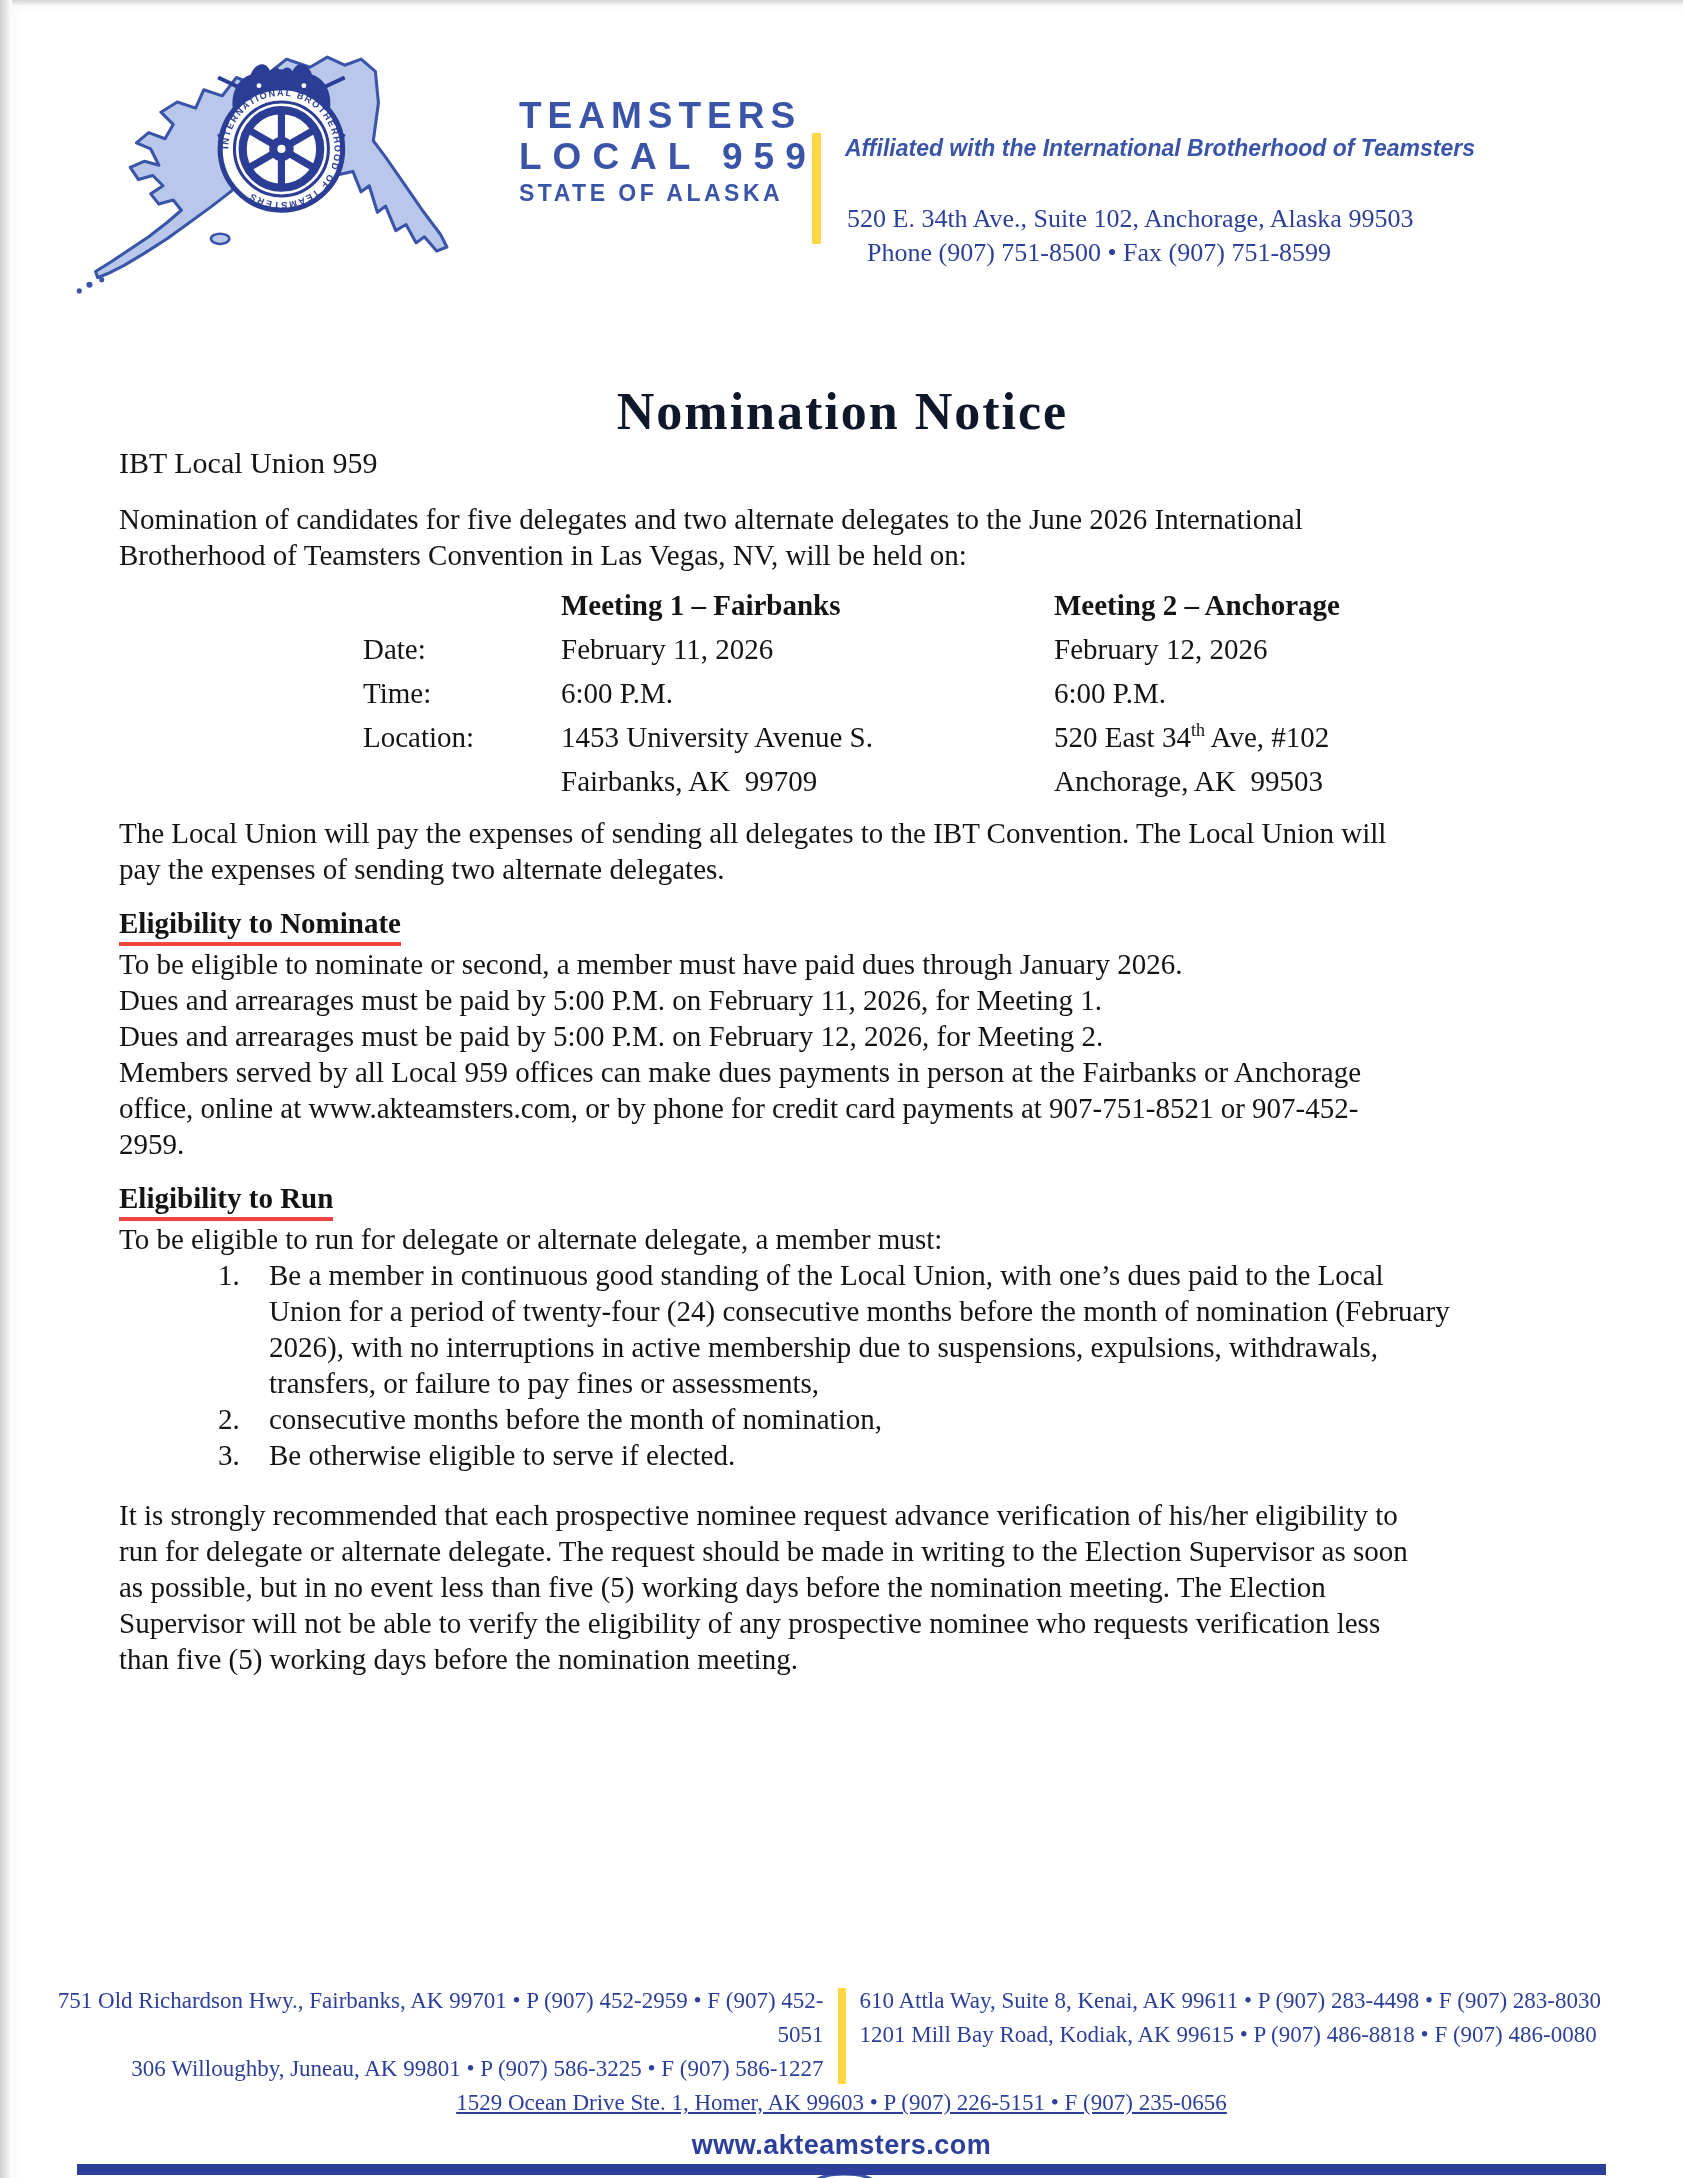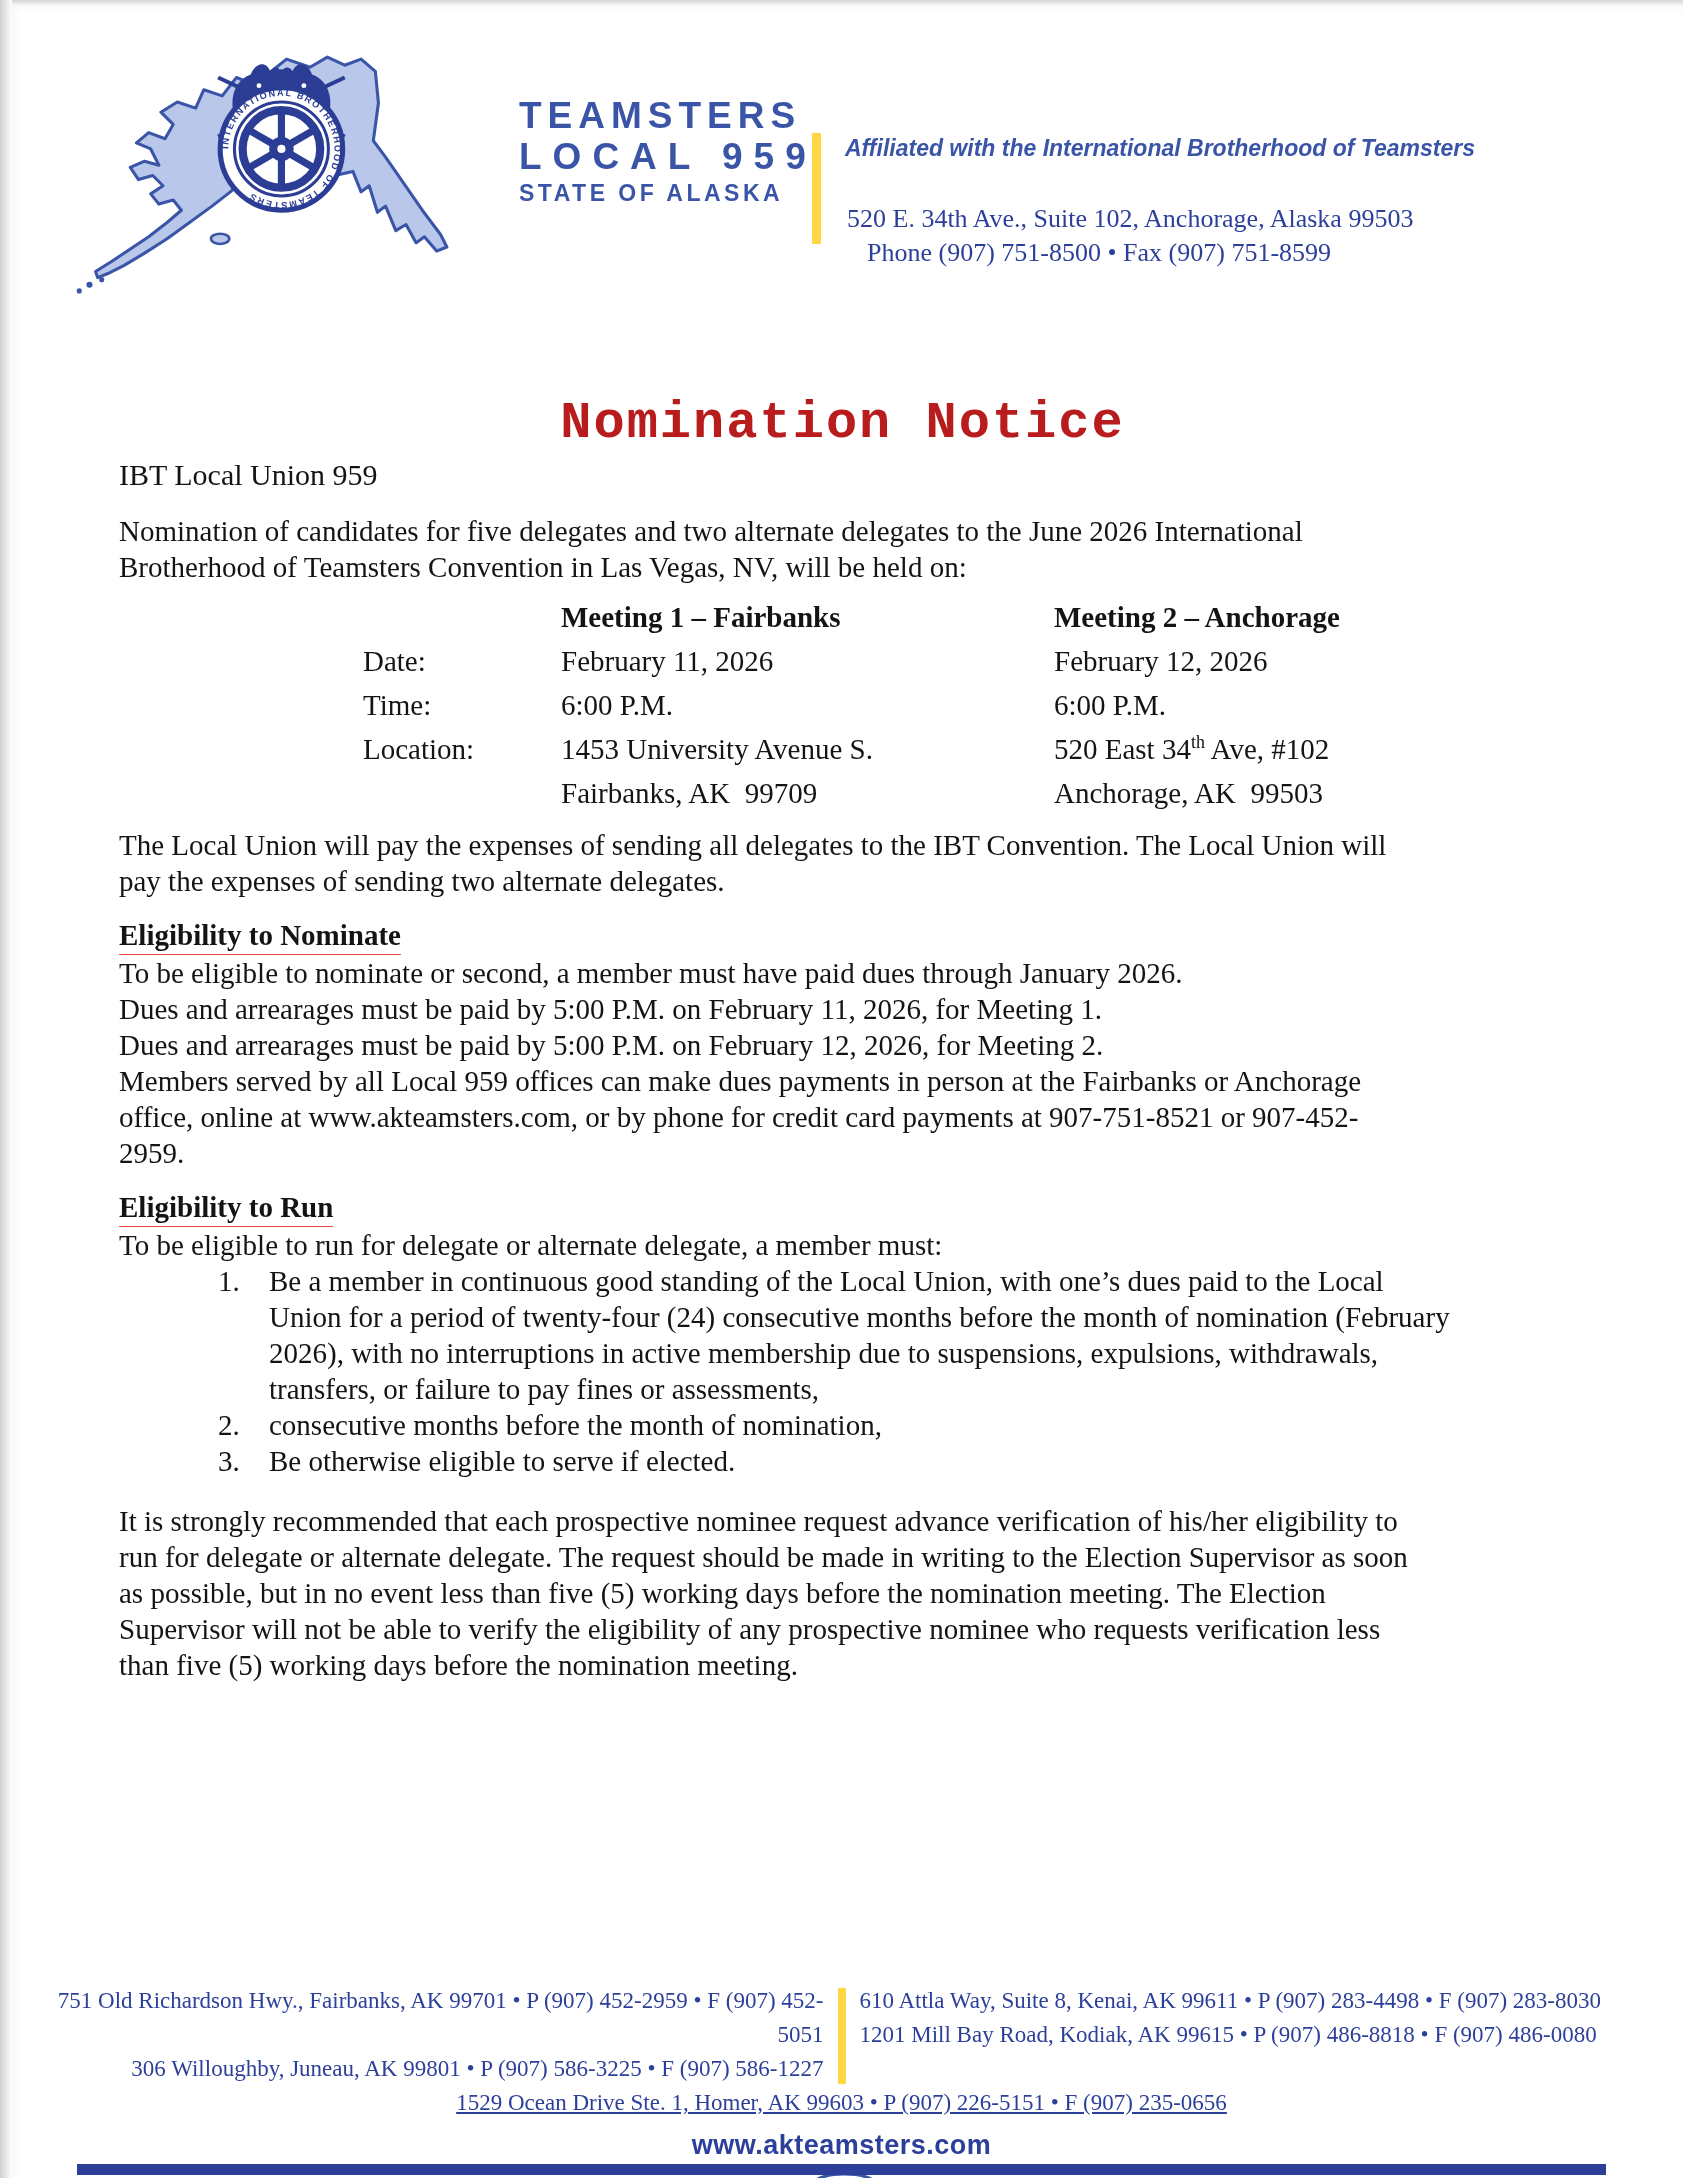--- a/index.html
+++ b/index.html
@@ -17,31 +17,31 @@
   .lt2{font-size:37px;letter-spacing:11px;}
   .lt3{font-size:23px;letter-spacing:3.5px;margin-top:3px;}
   .vbar{position:absolute;left:812px;top:133px;width:9px;height:111px;background:#ffd643;}
   .affil{position:absolute;left:845px;top:135px;font-family:"Liberation Sans",sans-serif;
     font-style:italic;font-weight:bold;font-size:23px;color:#3a55a8;text-align:center;}
   .hdr-addr{position:absolute;left:847px;top:204px;font-size:26px;color:#2c3f9a;}
   .hdr-phone{position:absolute;left:867px;top:238px;font-size:26px;color:#2c3f9a;}
   
   .doc{position:absolute;left:119px;top:384px;width:1447px;font-size:29px;line-height:36px;}
   .line{white-space:pre-wrap;}
-  .title{font-family:Liberation Mono, monospace;font-weight:bold;font-size:52px;line-height:55px;
-    text-align:center;letter-spacing:2px;color:#b91c1c;margin-top:12px;}
+  .title{font-family:Liberation Serif, serif;font-weight:bold;font-size:52px;line-height:55px;
+    text-align:center;letter-spacing:2px;color:#0f172a;}
   .subtitle{text-align:left;font-size:30px;margin-top:6px;}
   .intro{margin-top:20px;}
   .mtg{margin-top:10px;margin-left:244px;display:grid;grid-template-columns:198px 493px auto;
     line-height:44px;}
   .mtg .h{font-weight:bold;}
   sup.th{font-size:18px;vertical-align:super;line-height:0;}
   .para{margin-top:12px;}
   .sec-head{margin-top:18px;font-weight:bold;}
-  .sec-head span{display:inline-block;border-bottom:1px solid #ef4444;padding-bottom:1px;}
+  .sec-head span{display:inline-block;border-bottom:4px solid #ef4444;padding-bottom:1px;}
   .olist{margin-left:99px;}
   .li{display:grid;grid-template-columns:51px 1fr;}
   .verif{margin-top:24px;}
   
   .ftr{position:absolute;left:0;right:0;top:1984px;color:#2c3f9a;font-size:23px;line-height:34px;}
   .ftr-cols{display:flex;justify-content:center;align-items:stretch;}
   .fcol-l{text-align:right;width:782px;}
   .fcol-r{text-align:left;width:782px;}
   .fdiv{width:8px;background:#ffd643;margin:4px 14px 2px 14px;}
   .fcenter{text-align:center;margin-top:0px;text-decoration:underline;}

